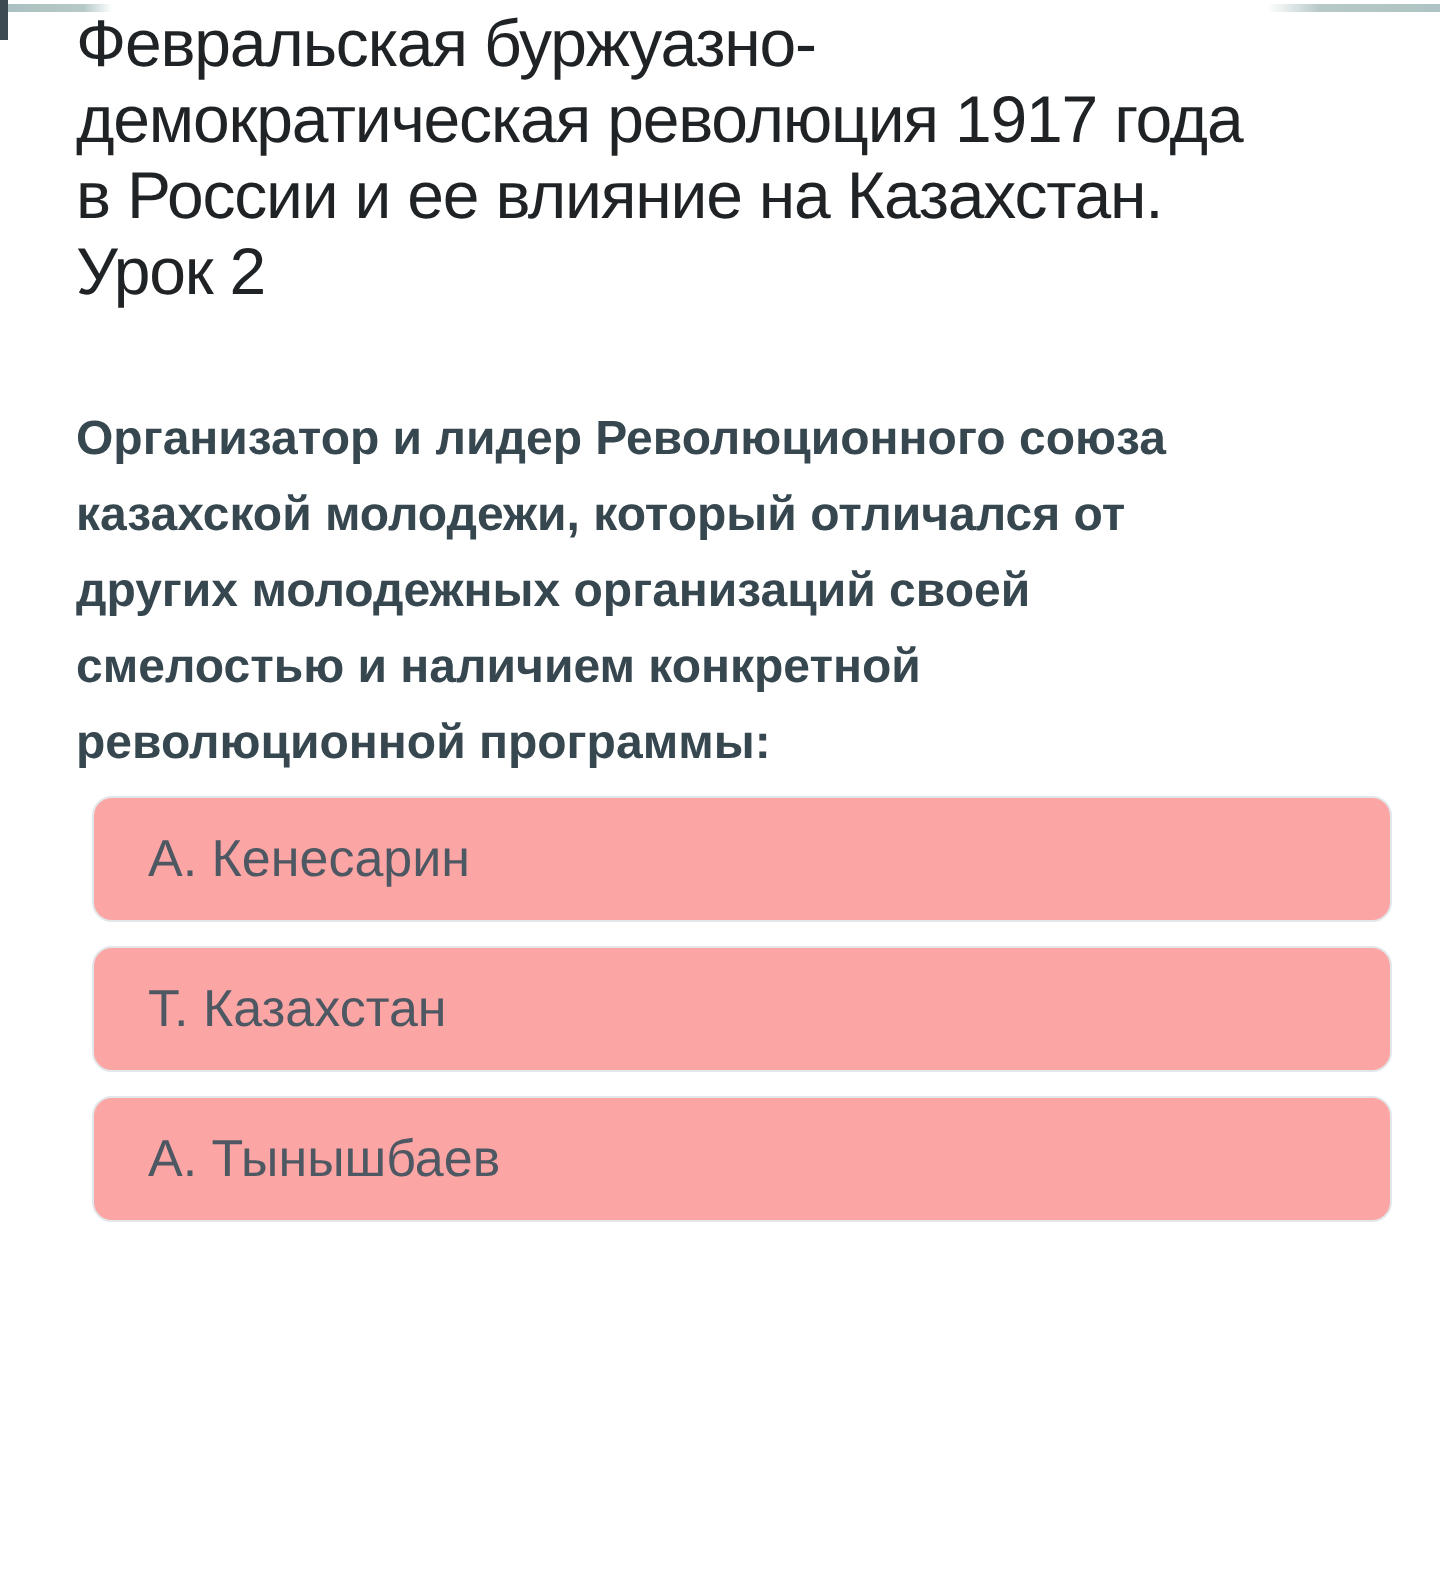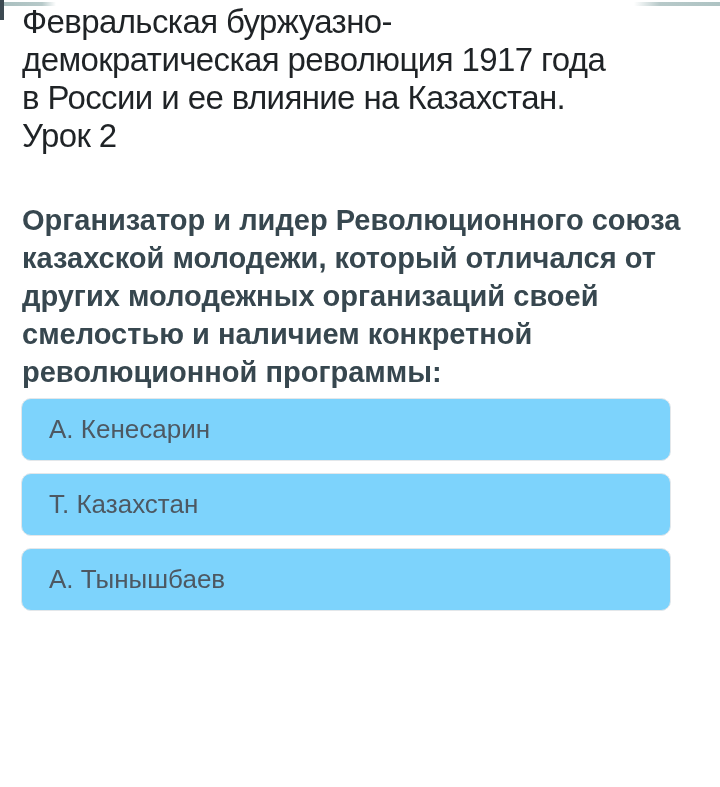--- a/index.html
+++ b/index.html
@@ -21,59 +21,60 @@
     background: linear-gradient(to left, #aec3c3 0%, #b7c9c9 70%, rgba(183,201,201,0) 100%); }
   .top-left-mark {
     position: absolute; top: 0; left: 0;
     width: 4px; height: 20px;
     background: #3d4a52;
   }
   .container {
     position: absolute;
     top: 0; left: 0;
     width: 720px;
-    padding: 0 21px;
+    padding: 0 37px;
   }
   .lesson-title {
     margin: 3px 0 0 1px;
     font-size: 33px;
     line-height: 38px;
     font-weight: 400;
     letter-spacing: -0.6px;
     color: #1f2326;
     white-space: pre-line;
   }
   .question-text {
     margin: 46px 0 0 1px;
-    font-size: 29px;
+    font-size: 24px;
     line-height: 38px;
     font-weight: 700;
     color: #37474f;
     white-space: pre-line;
   }
   .options {
     margin-top: 7px;
     display: flex;
     flex-direction: column;
   }
   .option {
     width: 650px;
     height: 63px;
     margin-bottom: 12px;
-    background: #7dd3fc;
+    background: #fca5a5;
     border: 1px solid #e3e7ea;
     border-radius: 10px;
     display: flex;
     align-items: center;
     padding-left: 27px;
     font-family: inherit;
     font-size: 26px;
     color: #4d5862;
     text-align: left;
     cursor: pointer;
+    margin-left: 9px;
   }
 </style>
 </head>
 <body>
 
 <div class="top-line left"></div>
 <div class="top-line right"></div>
 <div class="top-left-mark"></div>
 
 <div class="container">

